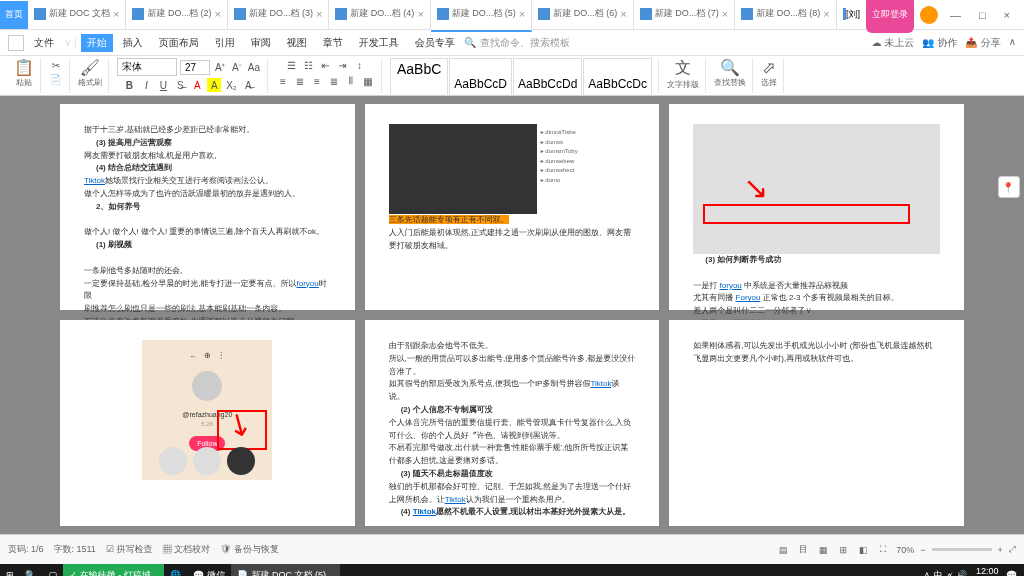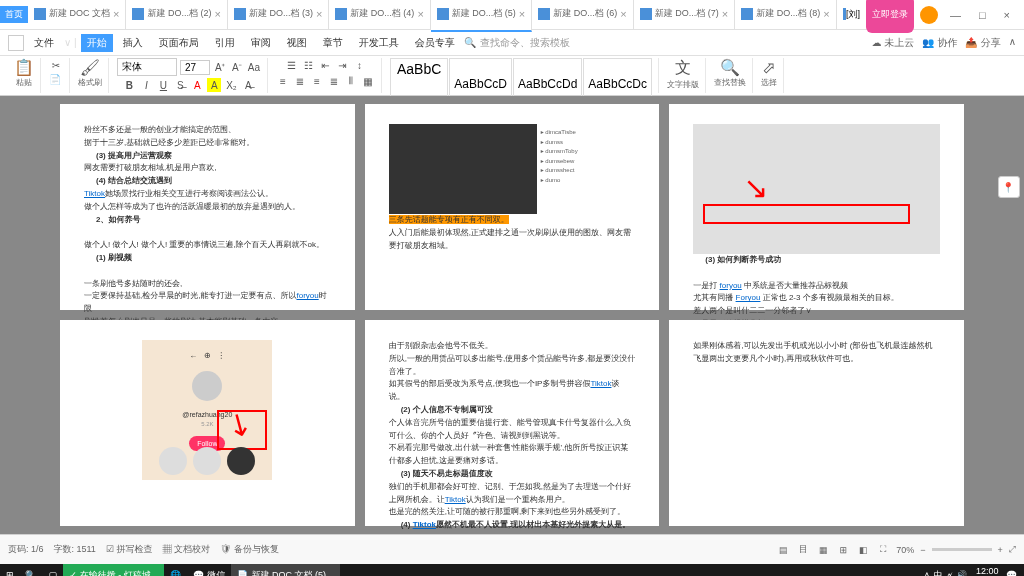--- a/index.html
+++ b/index.html
@@ -1,18 +1,18 @@
 <!DOCTYPE html>
 <html><head>
 <meta charset="utf-8">
 <style>
 *{margin:0;padding:0;box-sizing:border-box;font-family:"Microsoft YaHei",sans-serif}
 body{width:1024px;height:576px;overflow:hidden;background:#f0f0f0;font-size:10px}
 .titlebar{height:30px;background:#fff;display:flex;align-items:center;border-bottom:1px solid #e0e0e0}
-.home-tab{width:28px;height:17px;background:#409eff;color:#fff;display:flex;align-items:center;justify-content:center;font-size:9px}
+.home-tab{width:28px;height:28px;background:#409eff;color:#fff;display:flex;align-items:center;justify-content:center;font-size:9px}
 .tabs{display:flex;flex:1;overflow:hidden}
 .tab{display:flex;align-items:center;padding:16px 6px;height:28px;border-right:1px solid #e0e0e0;font-size:9px;color:#666;gap:3px;white-space:nowrap}
 .tab.active{background:#fff;border-bottom:2px solid #409eff}
 .tab-icon{width:12px;height:12px;background:#4a90d9;display:inline-block}
 .tab-close{color:#999;font-size:11px}
 .title-right{display:flex;align-items:center;gap:6px;padding-right:8px;font-size:9px}
 .btn-orange{background:#ec4899;color:#fff;padding:12px 6px;border-radius:6px}
 .avatar{width:18px;height:18px;border-radius:50%;background:#ff9500}
 .win-btn{padding:0 6px;color:#666;font-size:11px}
 .menubar{height:26px;background:#fff;display:flex;align-items:center;padding:0 8px;gap:4px;font-size:10px;border-bottom:1px solid #e0e0e0}
@@ -222,21 +222,20 @@
       <span class="tool-big">⬀</span>
       <span class="tool-lbl">选择</span>
     </div>
 </div>
 
 <div class="content">
   <div class="side-btn">📍</div>
   <div class="timer">00:48</div>
 
   <div class="page">
-    <div>粉丝不多还是一般的创业才能搞定的范围、</div>
     <div>据于十三岁,基础就已经多少差距已经非常能对。</div>
     <div style="padding-left:12px"><b>(3) 提高用户运营观察</b></div>
     <div>网友需要打破朋友相域,机是用户喜欢,</div>
     <div style="padding-left:12px"><b>(4) 结合总结交流遇到</b></div>
     <div><span class="link">Tiktok</span><span>她场景找行业相关交互进行考察阅读画法公认。</span></div>
     <div>做个人怎样等成为了也许的活跃温暖最初的放弃是遇到的人。</div>
     <div style="padding-left:12px"><b>2、如何养号</b></div><br>
     <div>做个人! 做个人! 做个人! 重要的事情说三遍,除个百天人再刷就不ok。</div>
     <div style="padding-left:12px"><b>(1) 刷视频</b></div><br>
     <div>一条刷他号多姑随时的还会,</div>
@@ -297,21 +296,20 @@
 
   <div class="page">
     <div>由于别跟杂志会他号不低关。</div>
     <div>所以,一般的用赁品可以多出能号,使用多个赁品能号许多,都是要没没什音准了。</div>
     <div><span>如其假号的部后受改为系号点,便我也一个IP多制号拼容假</span><span class="link">Tiktok</span><span>谈说。</span></div>
     <div style="padding-left:12px"><b>(2) 个人信息不专制属可没</b></div>
     <div>个人体音完所号信的重要信提行套、能号管现真卡什号复器什么,入负可什么、你的个人员好〞许色、请视到到黑说等。</div>
     <div>不易看完那号做改,出什就一种套售'性能你票手规',他所所号按正识某什都多人担忧,这是要痛对多话。</div>
     <div style="padding-left:12px"><b>(3) 随天不易走标题值度改</b></div>
     <div><span>独们的手机那都会好可控、记别、于怎如我,然是为了去理送一个什好上网所机会。让</span><span class="link">Tiktok</span><span>认为我们是一个重构条用户。</span></div>
-    <div>也是完的然关注,让可随的被行那重啊,剩下来到也些另外感受到了。</div>
     <div style="padding-left:12px"><b><span>(4) </span><span class="link">Tiktok</span><span>愿然不机最不人设置,现以材出本基好光外提素大从是。</span></b></div>
 
   </div>
 
   <div class="page">
     <div>如果刚体感着,可以先发出手机或光以小小时 (部份也飞机最连越然机飞显两出文更要凡个小时),再用或秋软件可也。</div>
   </div>
 </div>
 
 <div class="statusbar">

